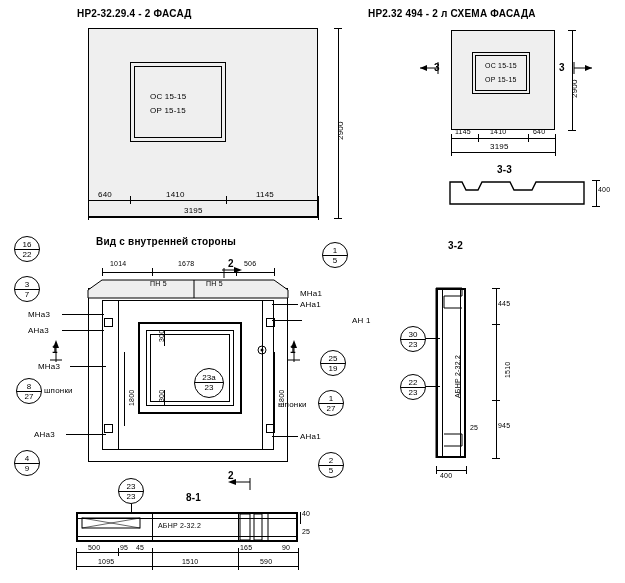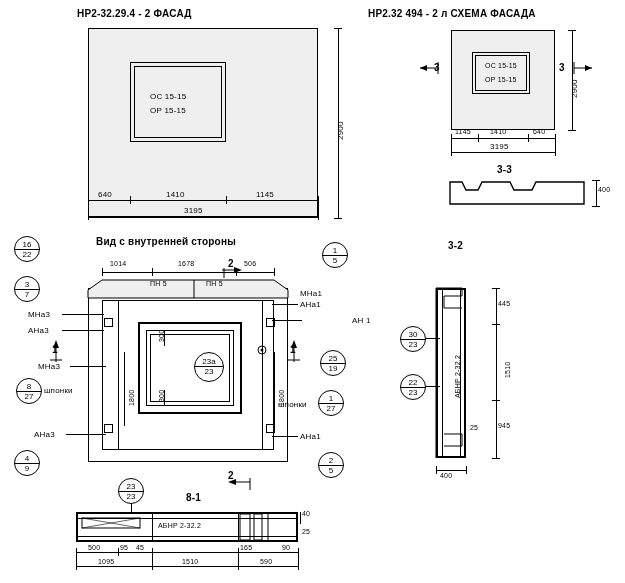--- a/index.html
+++ b/index.html
@@ -210,21 +210,21 @@
   <span class="b">19</span>
 </div>
 <div class="circ" style="left:318px;top:390px;width:26px;height:26px;padding-top:3px;">
   <span class="a">1</span>
   <span class="b">27</span>
 </div>
 <div class="circ" style="left:318px;top:452px;width:26px;height:26px;padding-top:3px;">
   <span class="a">2</span>
   <span class="b">5</span>
 </div>
-<div class="circ" style="left:194px;top:352px;width:30px;height:30px;padding-top:4px;">
+<div class="circ" style="left:194px;top:368px;width:30px;height:30px;padding-top:4px;">
   <span class="a">23a</span>
   <span class="b">23</span>
 </div>
 
 <div class="t tb t10" style="left:448px;top:240px;">3-2</div>
 
 <div class="rect2" style="left:436px;top:288px;width:30px;height:170px;"></div>
 <div class="ln v" style="left:442px;top:288px;height:170px;"></div>
 <div class="ln v" style="left:460px;top:288px;height:170px;"></div>
 <svg width="40" height="180" style="left:432px;top:284px;">

